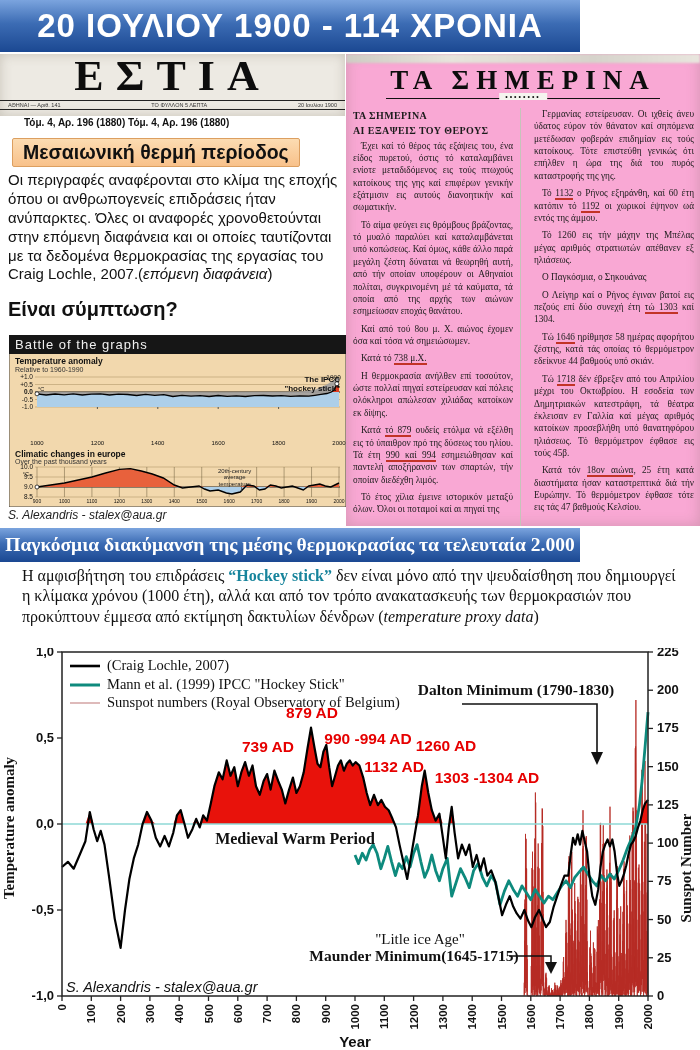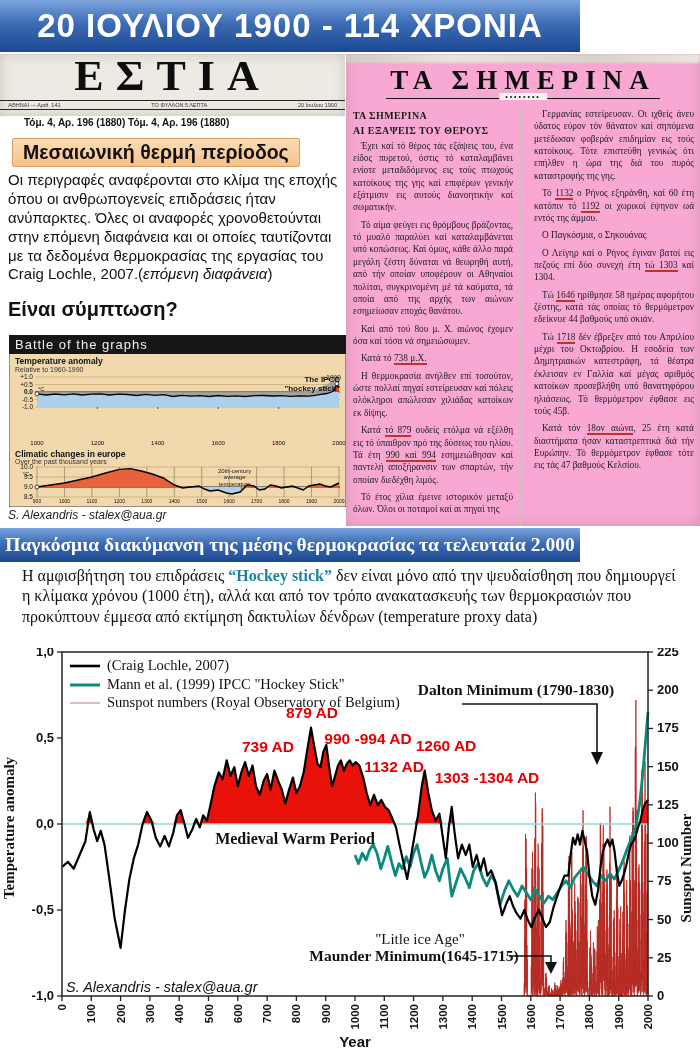--- a/index.html
+++ b/index.html
@@ -40,21 +40,21 @@
   .nr-col{flex:1;font-family:"Liberation Serif",serif;font-size:9.3px;line-height:1.33;
           text-align:justify;color:#1c1c1c;}
   .nr-col.second{border-left:1px solid #c6c3ba;padding-left:13px;}
   .nr-col p{margin:0 0 5px 0;text-indent:8px;}
   .nr-col p.hdr{text-indent:0;font-size:10px;font-weight:600;letter-spacing:.4px;margin:1px 0 2px 0;}
   .redline{border-bottom:2.5px solid #c23327;}
   
   .hockey-para{position:absolute;left:22px;top:566px;width:662px;font-family:"Liberation Serif",serif;
                font-size:16px;line-height:1.28;color:#111;}
   .hockey-para .teal{color:#17849c;font-weight:bold;}
-  .hockey-para .italic{}
+  .hockey-para .italic{font-style:italic;}
   svg{position:absolute;display:block;}
   #battle-svg{left:9px;top:335px;}
   #main-chart{left:0;top:648px;}
 </style>
 </head>
 <body>
 
 <div class="page">
   <div class="banner banner1">20 ΙΟΥΛΙΟΥ 1900  -  114  ΧΡΟΝΙΑ ΠΡΙΝ</div>
 
@@ -168,20 +168,21 @@
           <p>Τό αίμα φεύγει εις θρόμβους βράζοντας, τό μυαλό παραλύει καί καταλαμβάνεται υπό κοπώσεως. Καί όμως, κάθε άλλο παρά μεγάλη ζέστη δύναται νά θεωρηθή αυτή, από τήν οποίαν υποφέρουν οι Αθηναίοι πολίται, συγκρινομένη μέ τά καύματα, τά οποία από της αρχής των αιώνων εσημείωσαν εποχάς θανάτου.</p>
           <p>Καί από τού 8ου μ. Χ. αιώνος έχομεν όσα καί τόσα νά σημειώσωμεν.</p>
           <p>Κατά τό <span class="redline">738 μ.Χ.</span></p>
           <p>Η θερμοκρασία ανήλθεν επί τοσούτον, ώστε πολλαί πηγαί εστείρευσαν καί πόλεις ολόκληροι απώλεσαν χιλιάδας κατοίκων εκ δίψης.</p>
           <p>Κατά <span class="redline">τό 879</span> ουδείς ετόλμα νά εξέλθη εις τό ύπαιθρον πρό της δύσεως του ηλίου. Τά έτη <span class="redline">990 καί 994</span> εσημειώθησαν καί παντελή αποξήρανσιν των σπαρτών, τήν οποίαν διεδέχθη λιμός.</p>
           <p>Τό έτος χίλια έμεινε ιστορικόν μεταξύ όλων. Όλοι οι ποταμοί καί αι πηγαί της</p>
         </div>
         <div class="nr-col second">
           <p>Γερμανίας εστείρευσαν. Οι ιχθείς άνευ ύδατος εύρον τόν θάνατον καί σηπόμενα μετέδωσαν φοβεράν επιδημίαν εις τούς κατοίκους. Τότε επιστεύθη γενικώς ότι επήλθεν η ώρα της διά του πυρός καταστροφής της γης.</p>
           <p>Τό <span class="redline">1132</span> ο Ρήνος εξηράνθη, καί 60 έτη κατόπιν τό <span class="redline">1192</span> οι χωρικοί έψηνον ωά εντός της άμμου.</p>
+          <p>Τό 1260 εις τήν μάχην της Μπέλας μέγας αριθμός στρατιωτών απέθανεν εξ ηλιάσεως.</p>
           <p>Ο Παγκόσμια, ο Σηκουάνας</p>
           <p>Ο Λείγηρ καί ο Ρήνος έγιναν βατοί εις πεζούς επί δύο συνεχή έτη <span class="redline">τώ 1303</span> καί 1304.</p>
           <p>Τώ <span class="redline">1646</span> ηρίθμησε 58 ημέρας αφορήτου ζέστης, κατά τάς οποίας τό θερμόμετρον εδείκνυε 44 βαθμούς υπό σκιάν.</p>
           <p>Τώ <span class="redline">1718</span> δέν έβρεξεν από του Απριλίου μέχρι του Οκτωβρίου. Η εσοδεία των Δημητριακών κατεστράφη, τά θέατρα έκλεισαν εν Γαλλία καί μέγας αριθμός κατοίκων προσεβλήθη υπό θανατηφόρου ηλιάσεως. Τό θερμόμετρον έφθασε εις τούς 45β.</p>
           <p>Κατά τόν <span class="redline">18ον αιώνα</span>, 25 έτη κατά διαστήματα ήσαν καταστρεπτικά διά τήν Ευρώπην. Τό θερμόμετρον έφθασε τότε εις τάς 47 βαθμούς Κελσίου.</p>
         </div>
       </div>
   </div>
 
   <div class="banner banner2">Παγκόσμια διακύμανση της μέσης θερμοκρασίας τα τελευταία 2.000 χρόνια</div>

